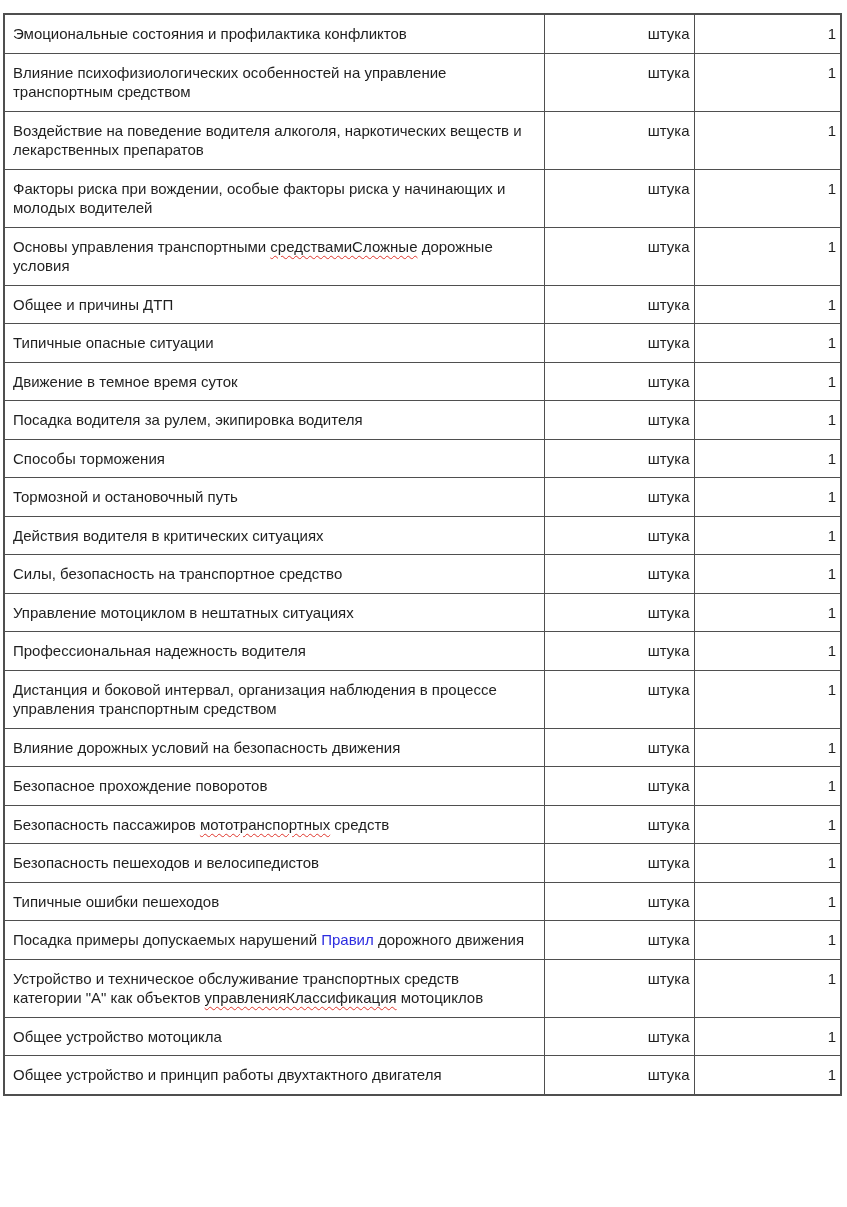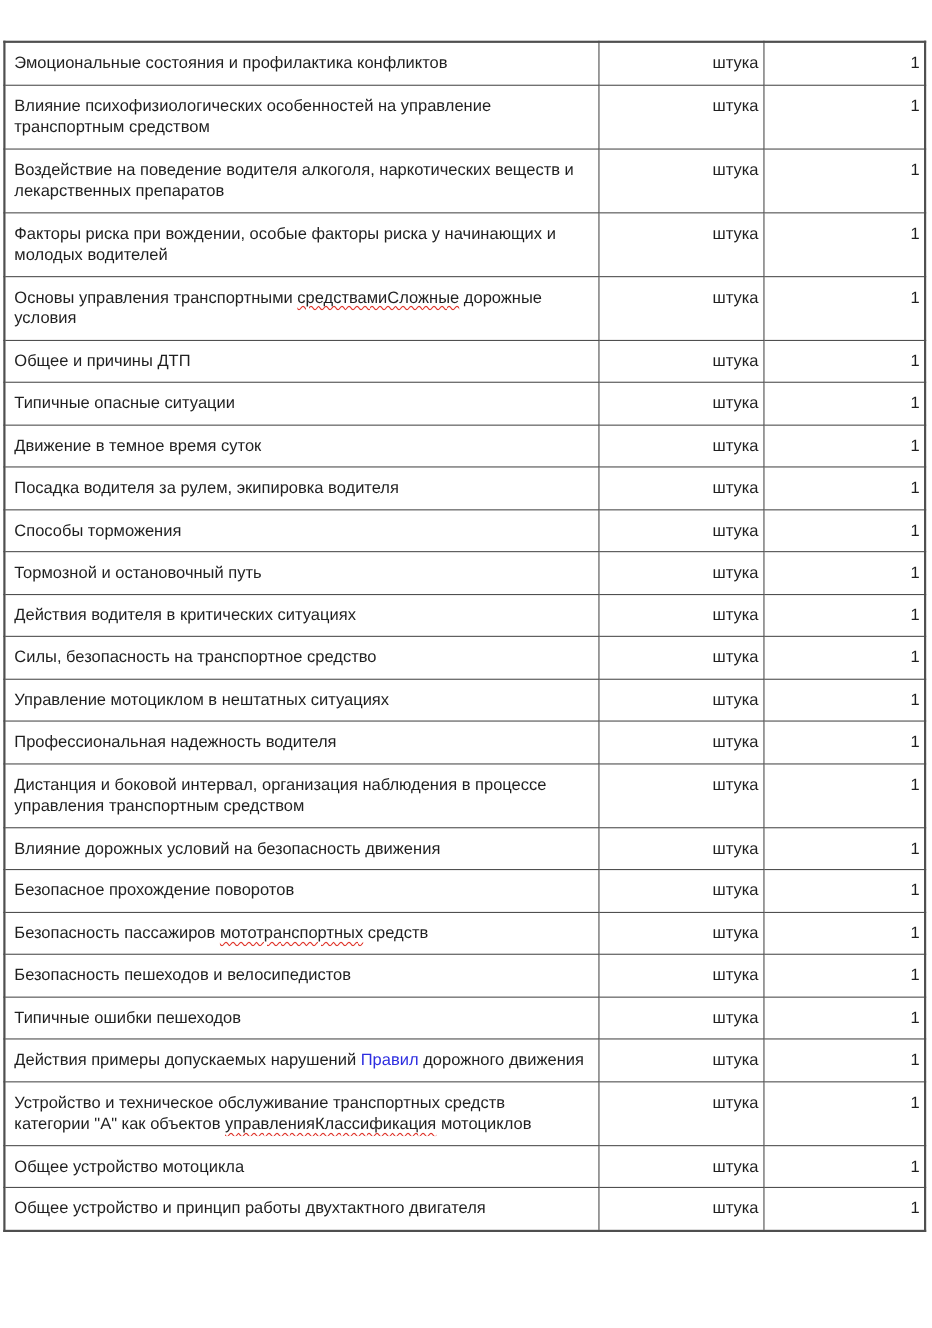--- a/index.html
+++ b/index.html
@@ -19,21 +19,20 @@
   }
   .page{
     padding:13px 7px 6px 3px;
     box-sizing:border-box;
   }
   table.topics{
     border-collapse:collapse;
     table-layout:fixed;
     width:837px;
     border:2px solid var(--border-color);
-    margin-top:24px;
   }
   col.c-topic{width:540px;}
   col.c-unit{width:150px;}
   col.c-qty{width:147px;}
   td{
     border:1.5px solid var(--border-color);
     vertical-align:top;
     font-size:15px;
     line-height:19.5px;
     padding:9px 12px 9px 8px;
@@ -162,21 +161,21 @@
           <td class="topic-cell"><span>Безопасность пешеходов и велосипедистов</span></td>
           <td class="unit-cell">штука</td>
           <td class="qty-cell">1</td>
         </tr>
         <tr>
           <td class="topic-cell"><span>Типичные ошибки пешеходов</span></td>
           <td class="unit-cell">штука</td>
           <td class="qty-cell">1</td>
         </tr>
         <tr>
-          <td class="topic-cell"><span>Действия примеры допускаемых нарушений </span><span class="link">Правил</span><span> дорожного движения</span></td>
+          <td class="topic-cell"><span>Посадка примеры допускаемых нарушений </span><span class="link">Правил</span><span> дорожного движения</span></td>
           <td class="unit-cell">штука</td>
           <td class="qty-cell">1</td>
         </tr>
         <tr>
           <td class="topic-cell"><span>Устройство и техническое обслуживание транспортных средств категории "А" как объектов </span><span class="misspell">управленияКлассификация</span><span> мотоциклов</span></td>
           <td class="unit-cell">штука</td>
           <td class="qty-cell">1</td>
         </tr>
         <tr>
           <td class="topic-cell"><span>Общее устройство мотоцикла</span></td>

